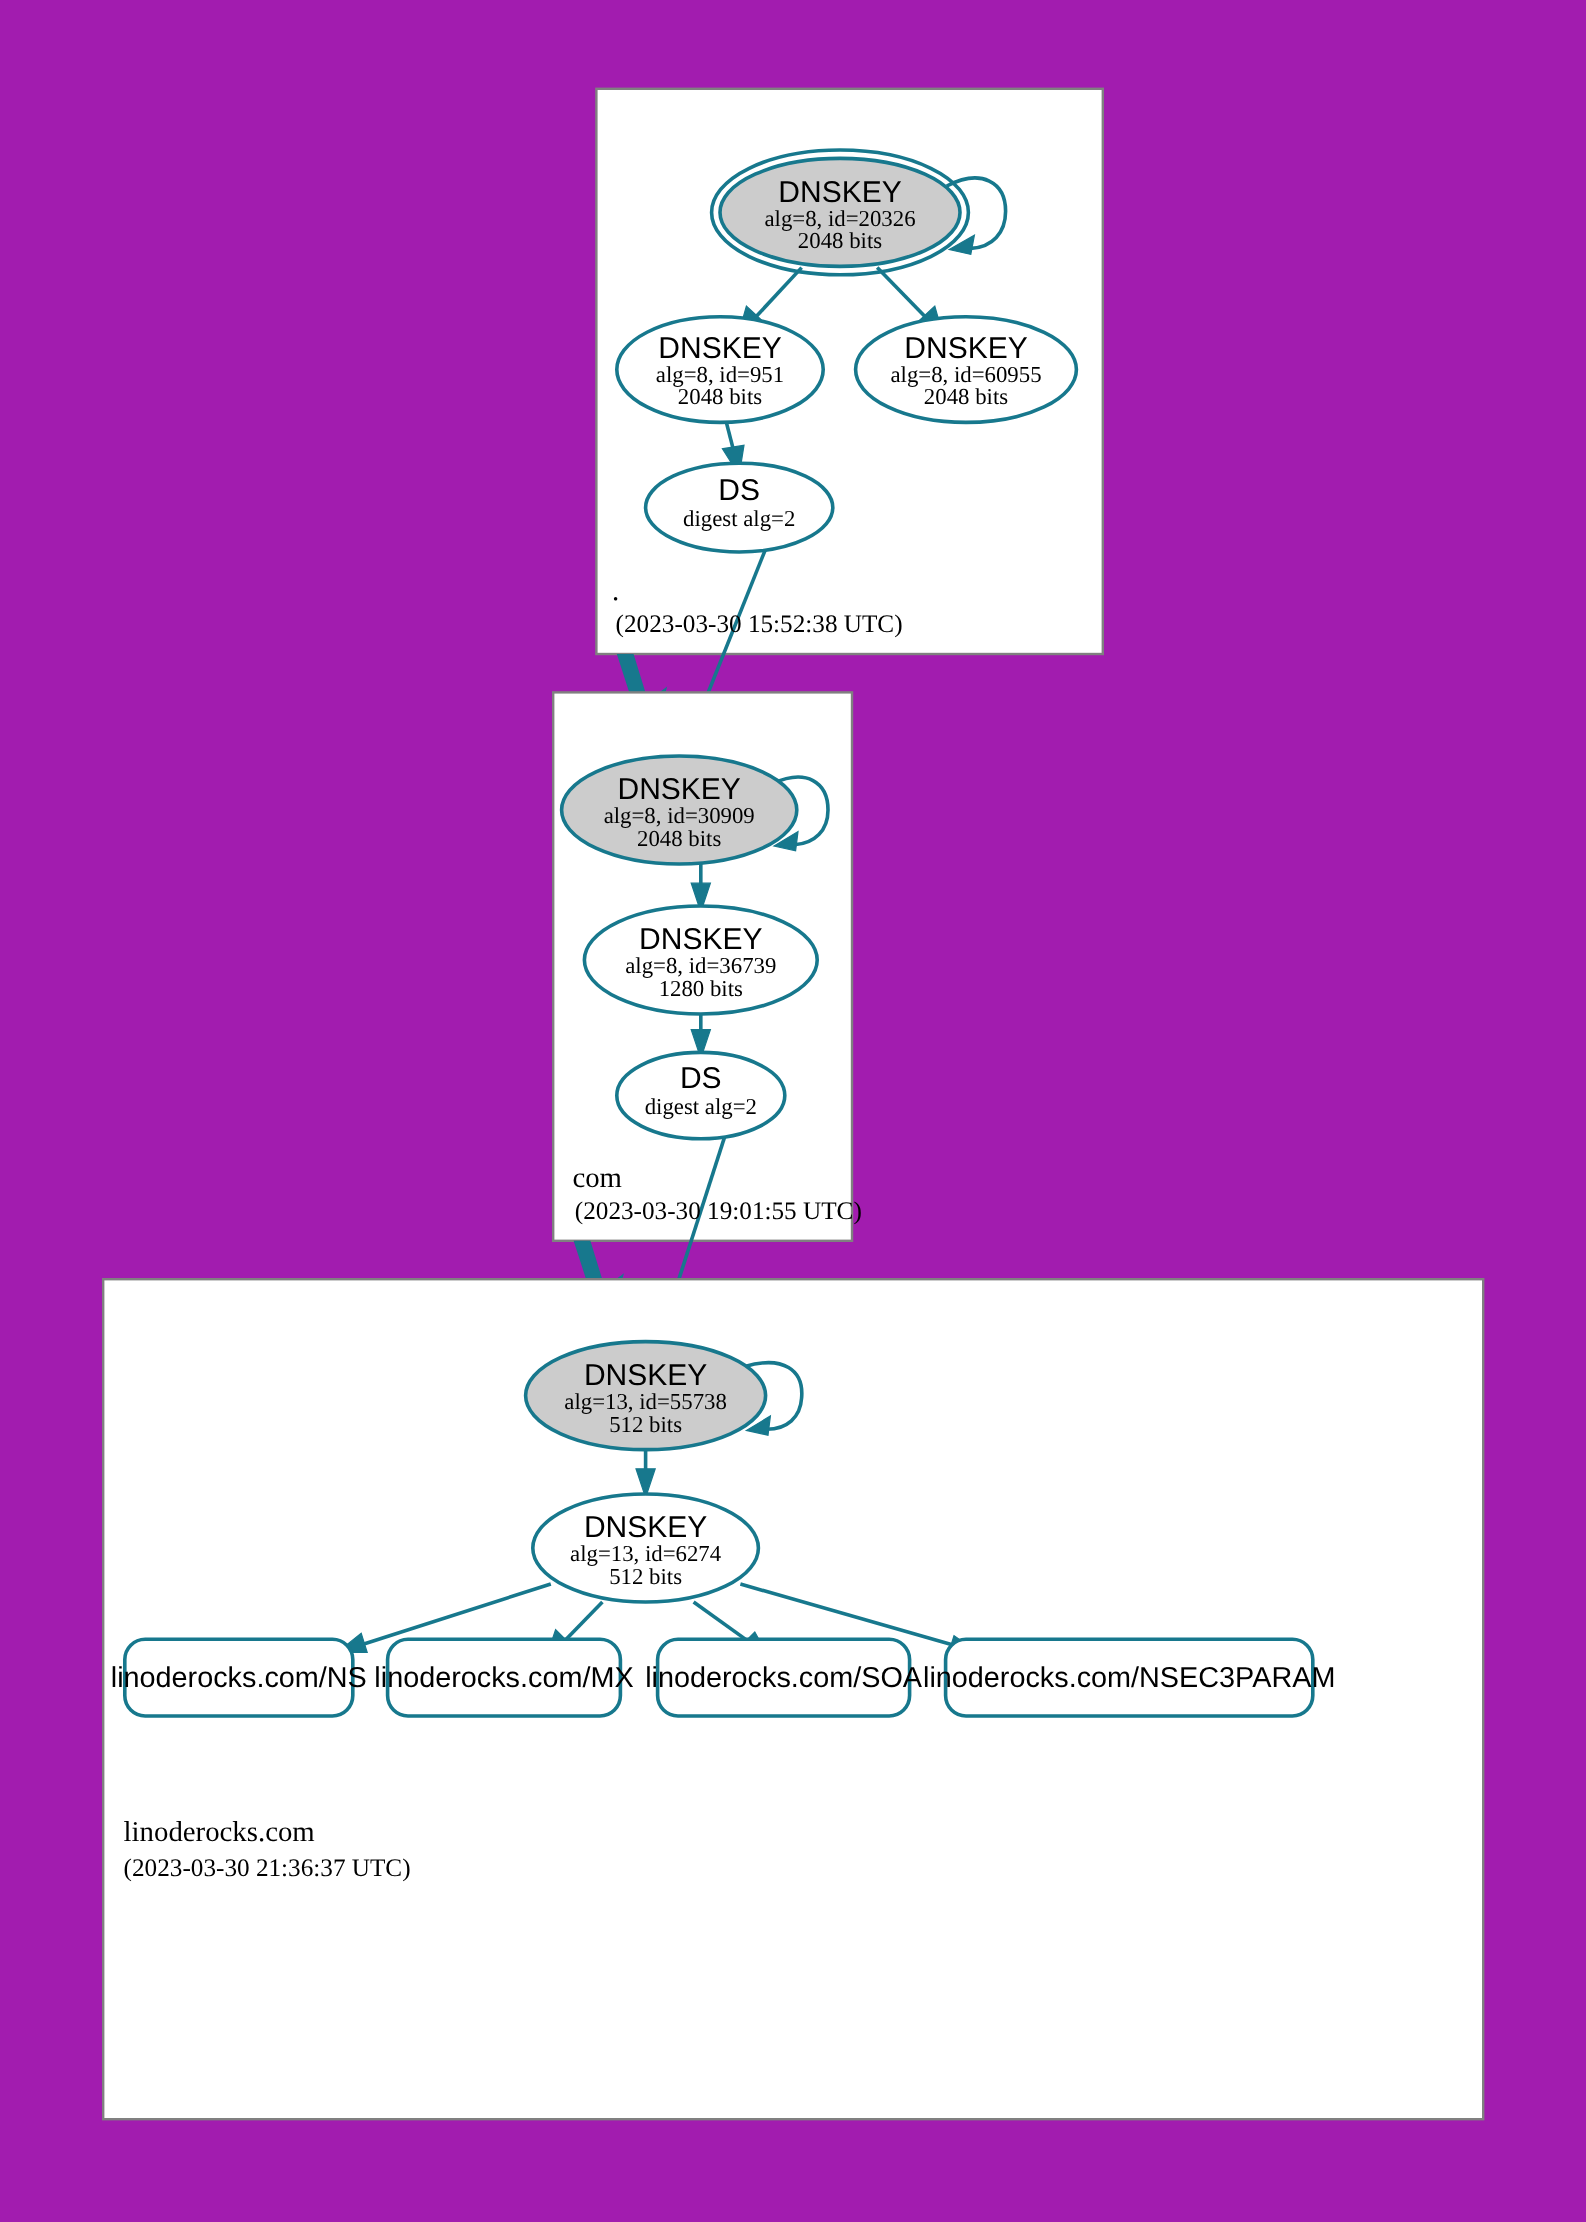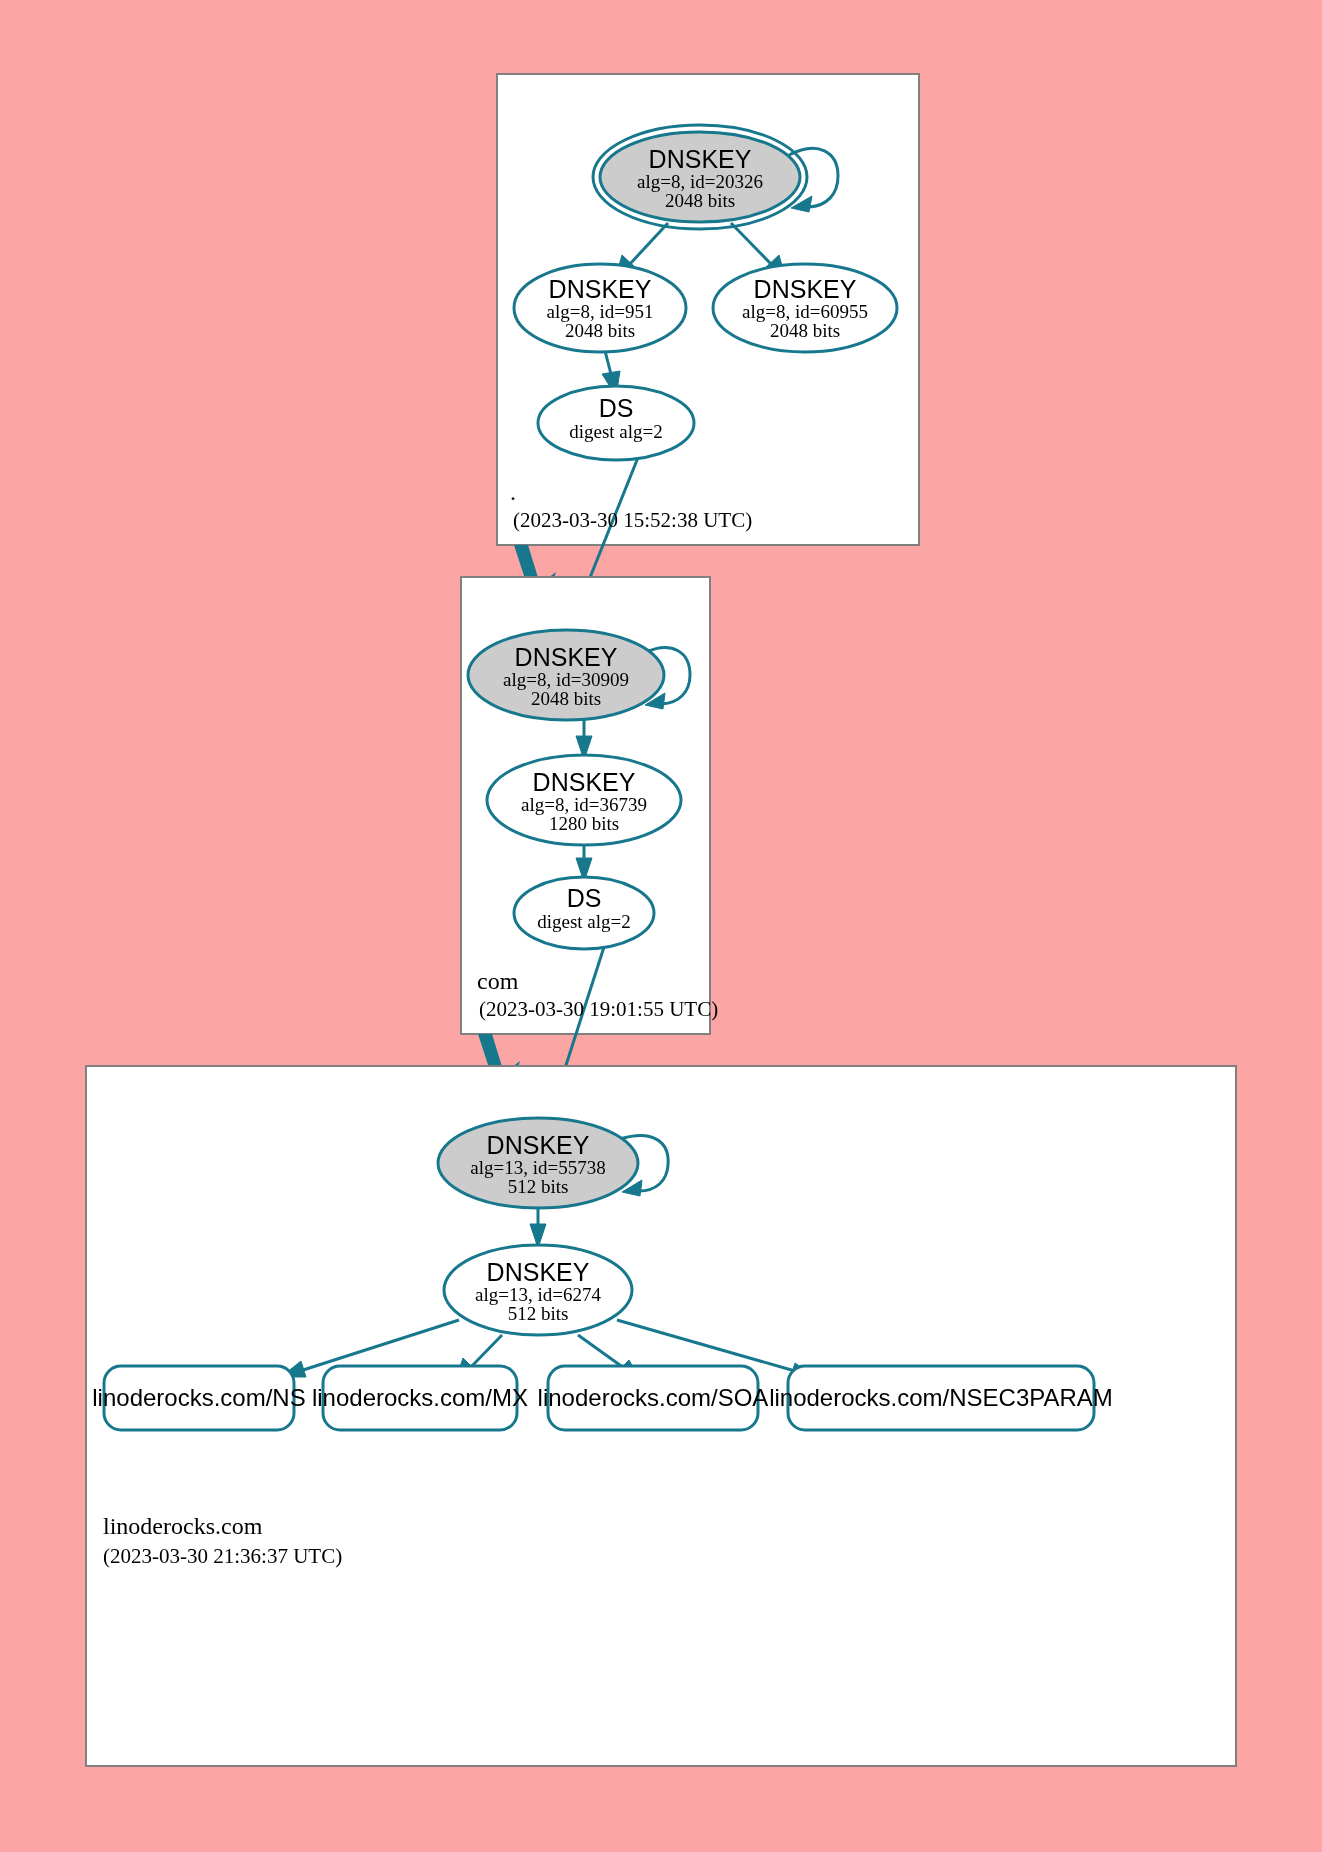--- a/index.html
+++ b/index.html
@@ -10,21 +10,21 @@
   }
   body {
     font-family: "Liberation Sans", sans-serif;
     color: #000000;
   }
   #canvas {
     position: relative;
     width: 1322px;
     height: 1852px;
     overflow: hidden;
-    background: #fca5a5;
+    background: #a21caf;
   }
   #graph-svg {
     position: absolute;
     left: 0;
     top: 0;
     width: 1322px;
     height: 1852px;
   }
   .cluster-box {
     fill: #ffffff;

